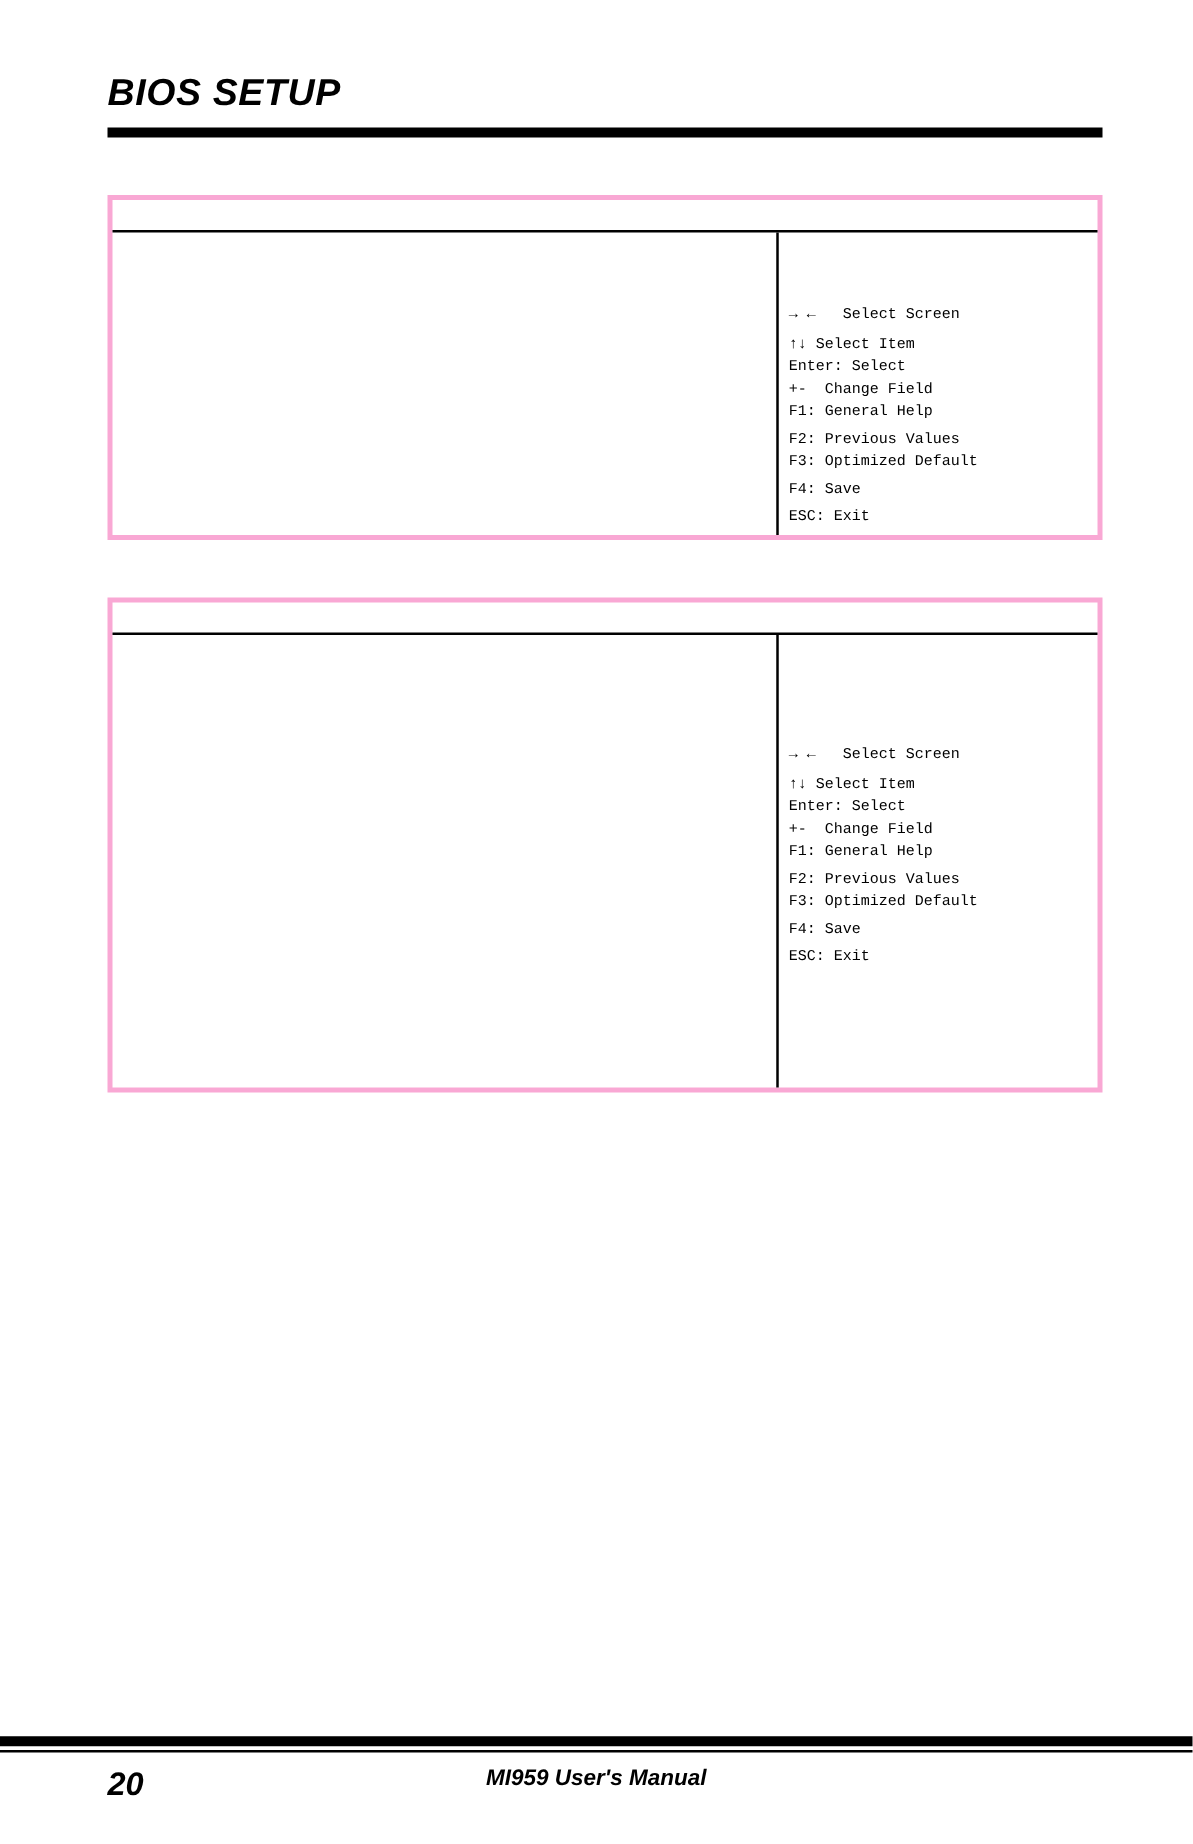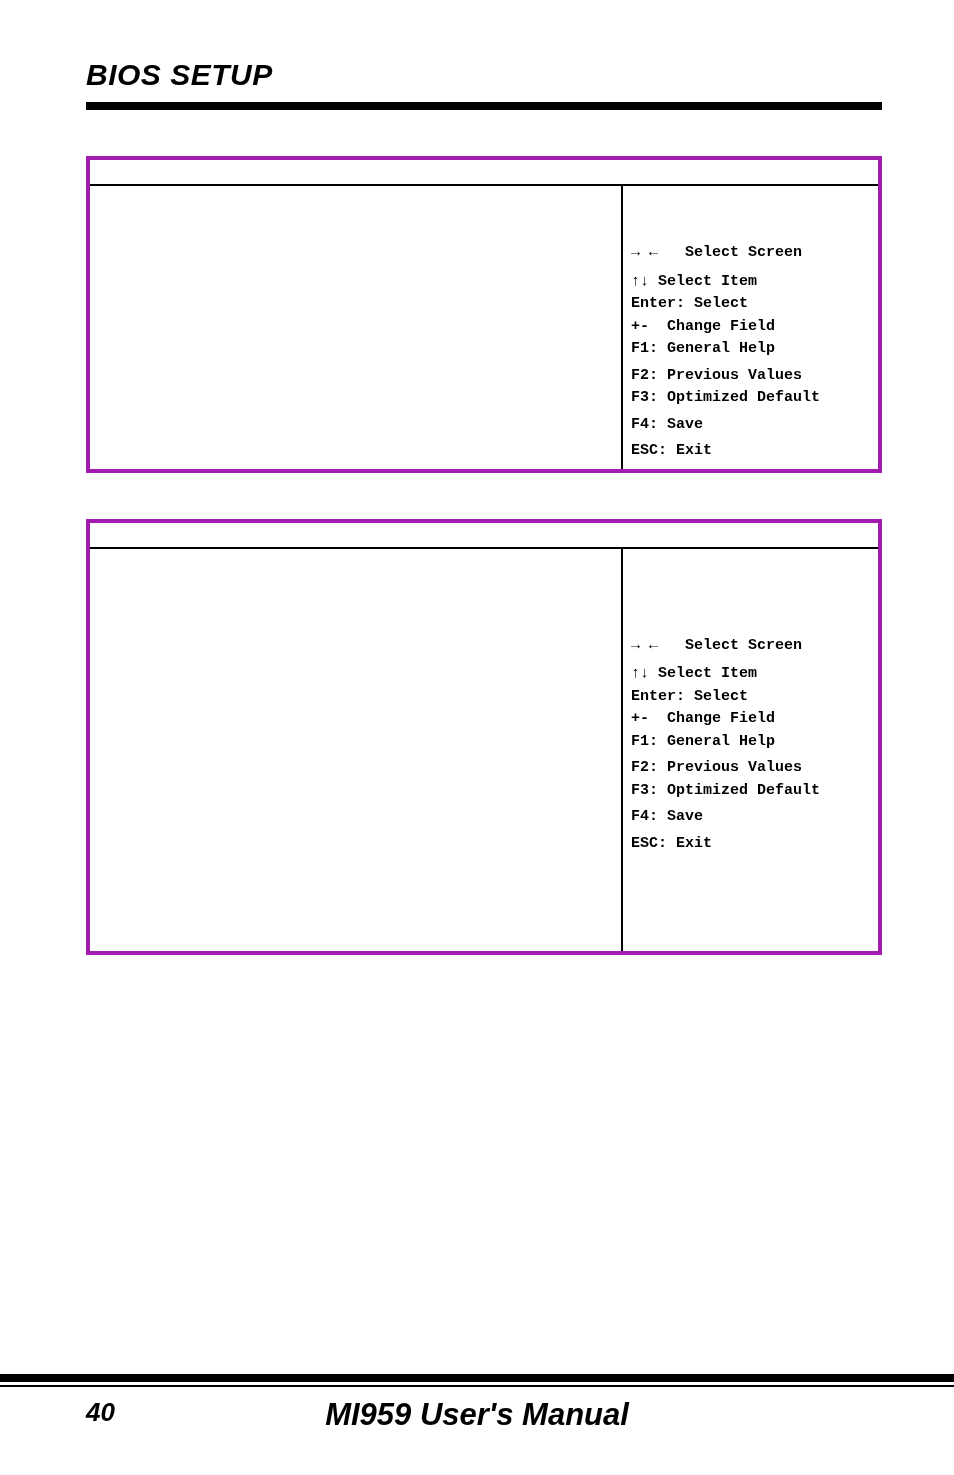--- a/index.html
+++ b/index.html
@@ -24,25 +24,25 @@
     font-size: 30px;
     letter-spacing: 0.5px;
     margin-bottom: 10px;
   }
   .header-rule {
     border: none;
     border-top: 8px solid #000;
     margin: 0;
   }
   .bios-box {
-    border: 4px solid #a21caf;
+    border: 4px solid #f9a8d4;
     margin-top: 46px;
     font-family: "Courier New", Courier, monospace;
-    font-weight: bold;
-    font-size: 15px;
+    font-weight: normal;
+    font-size: 12px;
     line-height: 1.5;
   }
   .box-header {
     border-bottom: 2px solid #000;
     height: 24px;
   }
   .box-body {
     display: flex;
     align-items: stretch;
   }
@@ -87,21 +87,21 @@
   .page-num {
     position: absolute;
     left: 86px;
     font-style: italic;
     font-weight: bold;
     font-size: 26px;
   }
   .footer-title {
     font-style: italic;
     font-weight: bold;
-    font-size: 31px;
+    font-size: 18px;
   }
 </style>
 </head>
 <body>
 
 <div class="page">
   <div class="header">BIOS SETUP</div>
   <hr class="header-rule">
 
   <div class="bios-box">
@@ -148,17 +148,17 @@
         <div class="help-line">ESC: Exit</div>
         <div style="height:90px"></div>
       </div>
     </div>
   </div>
 
   <div class="footer-band">
     <hr class="footer-rule-thick">
     <hr class="footer-rule-thin">
     <div class="footer-row">
-      <div class="page-num">40</div>
+      <div class="page-num">20</div>
       <div class="footer-title">MI959 User's Manual</div>
     </div>
   </div>
 </div>
 
 </body></html>

